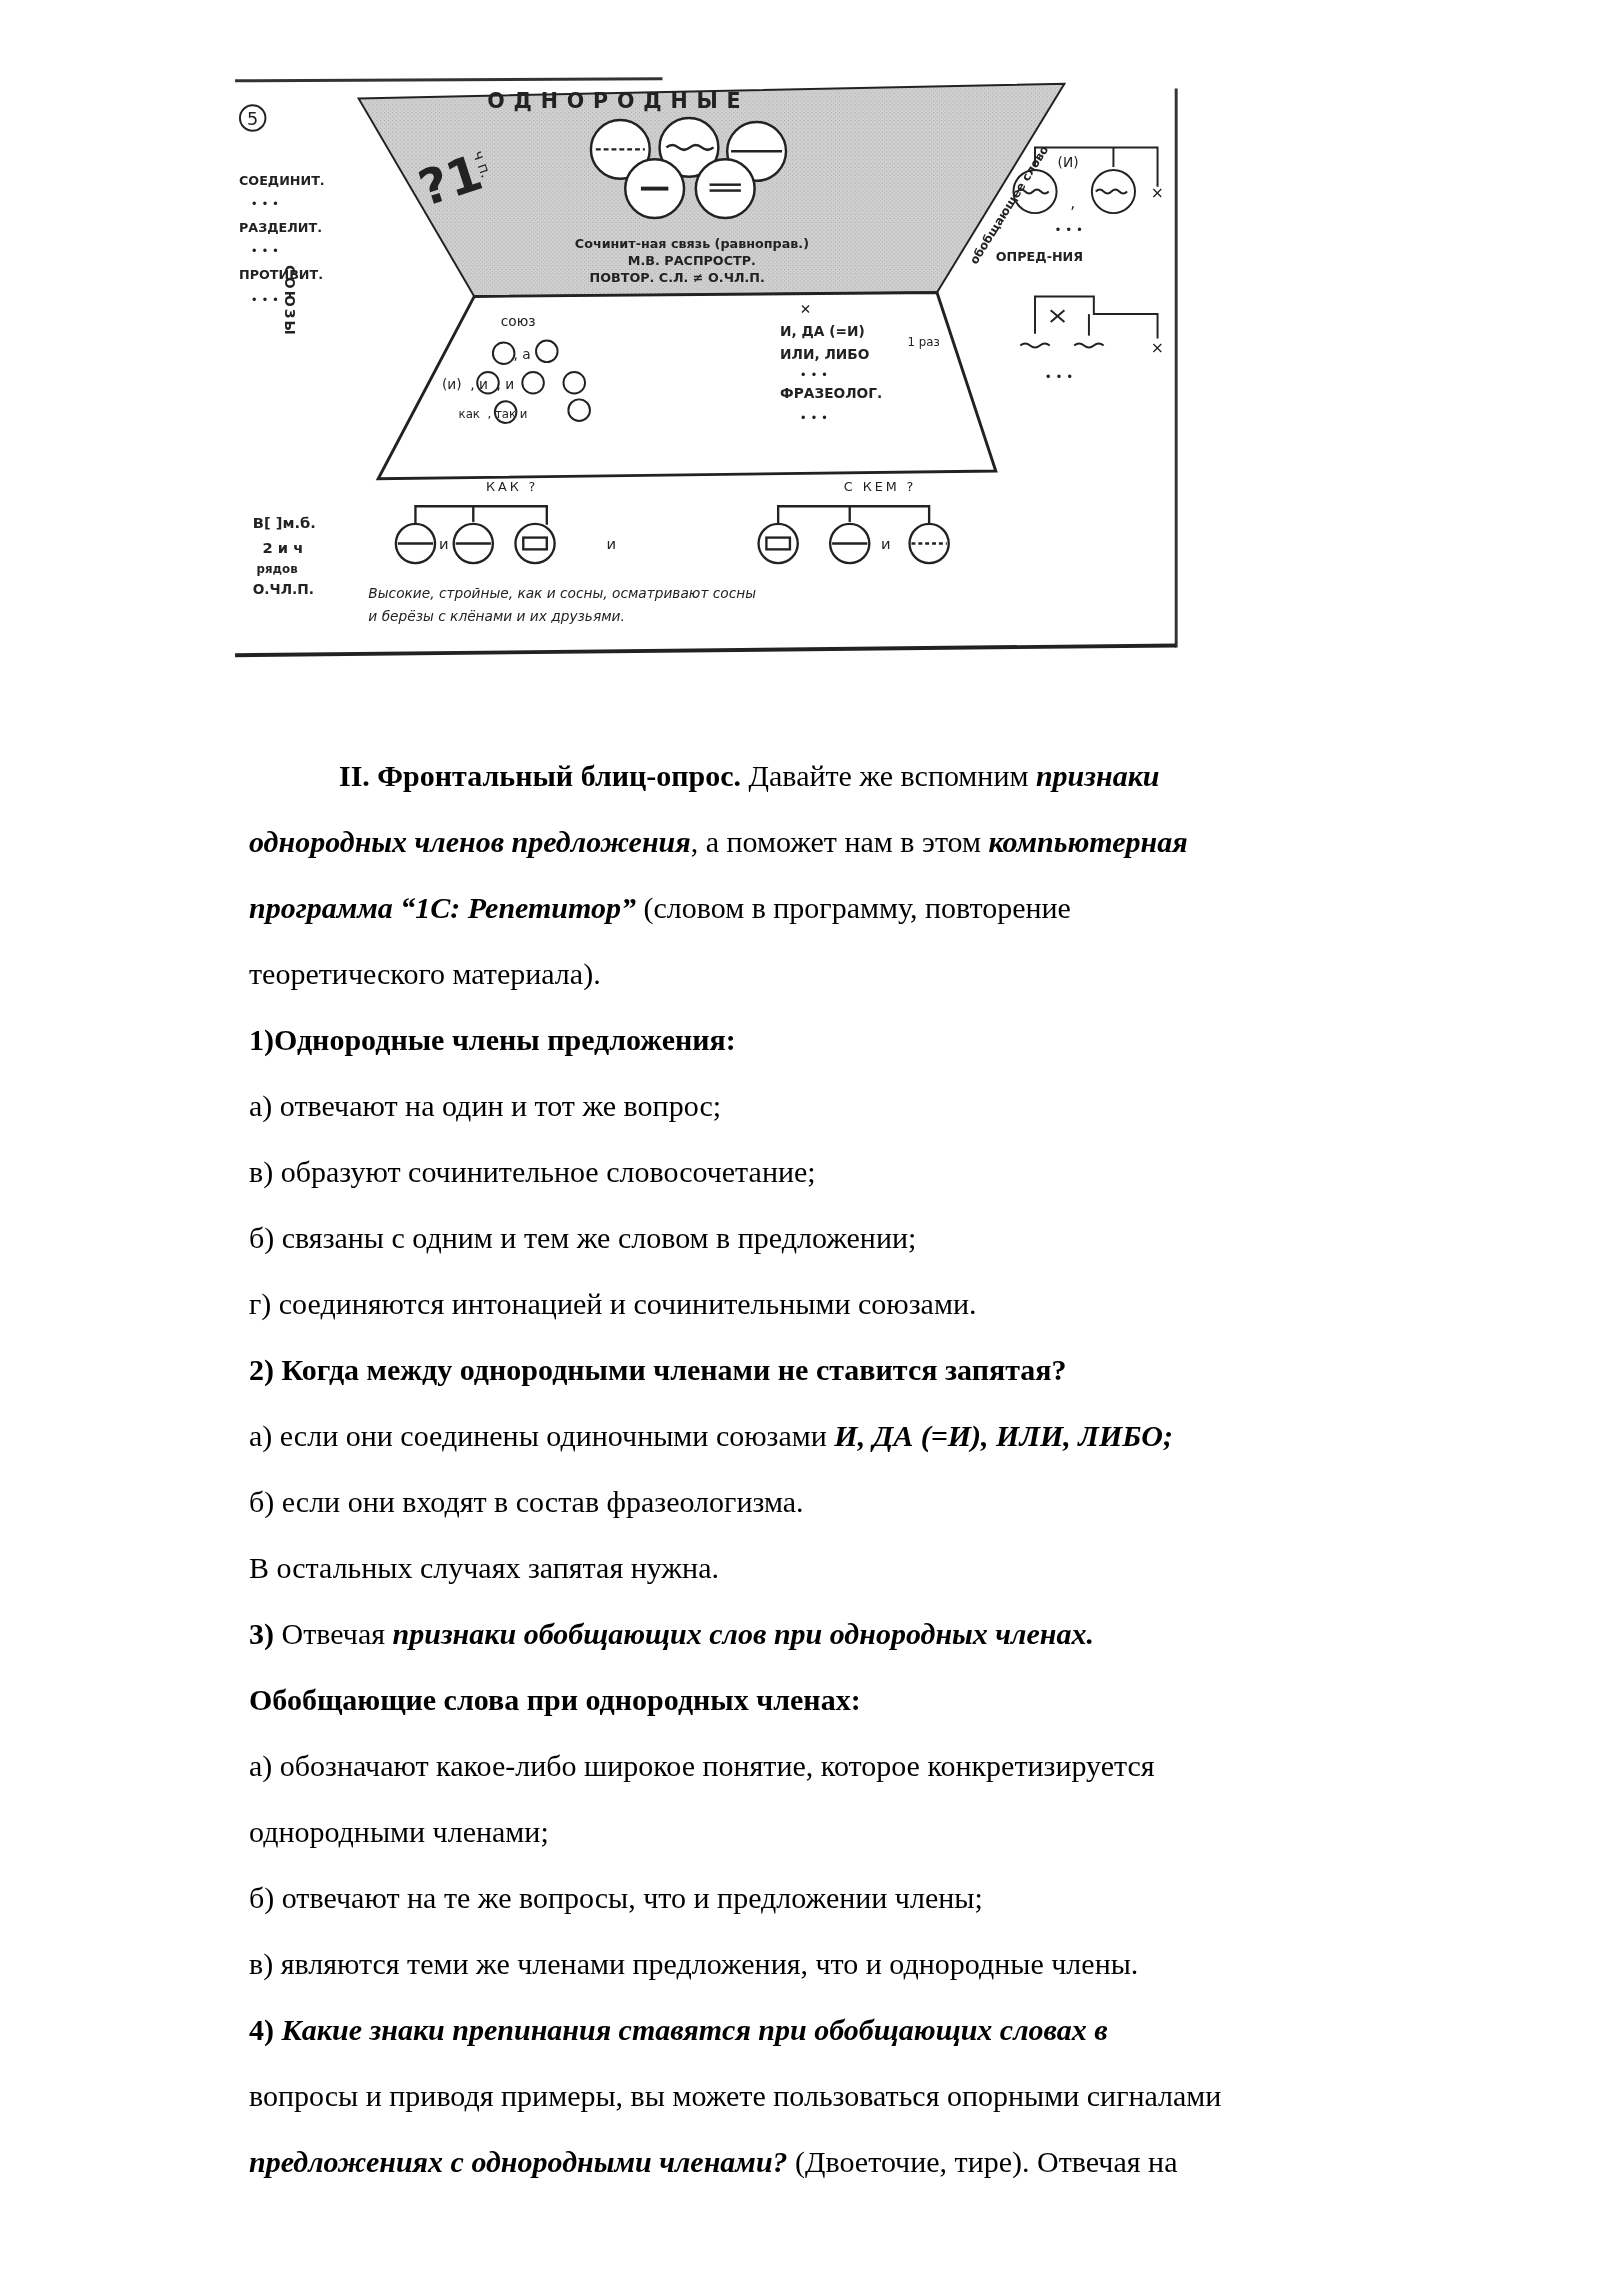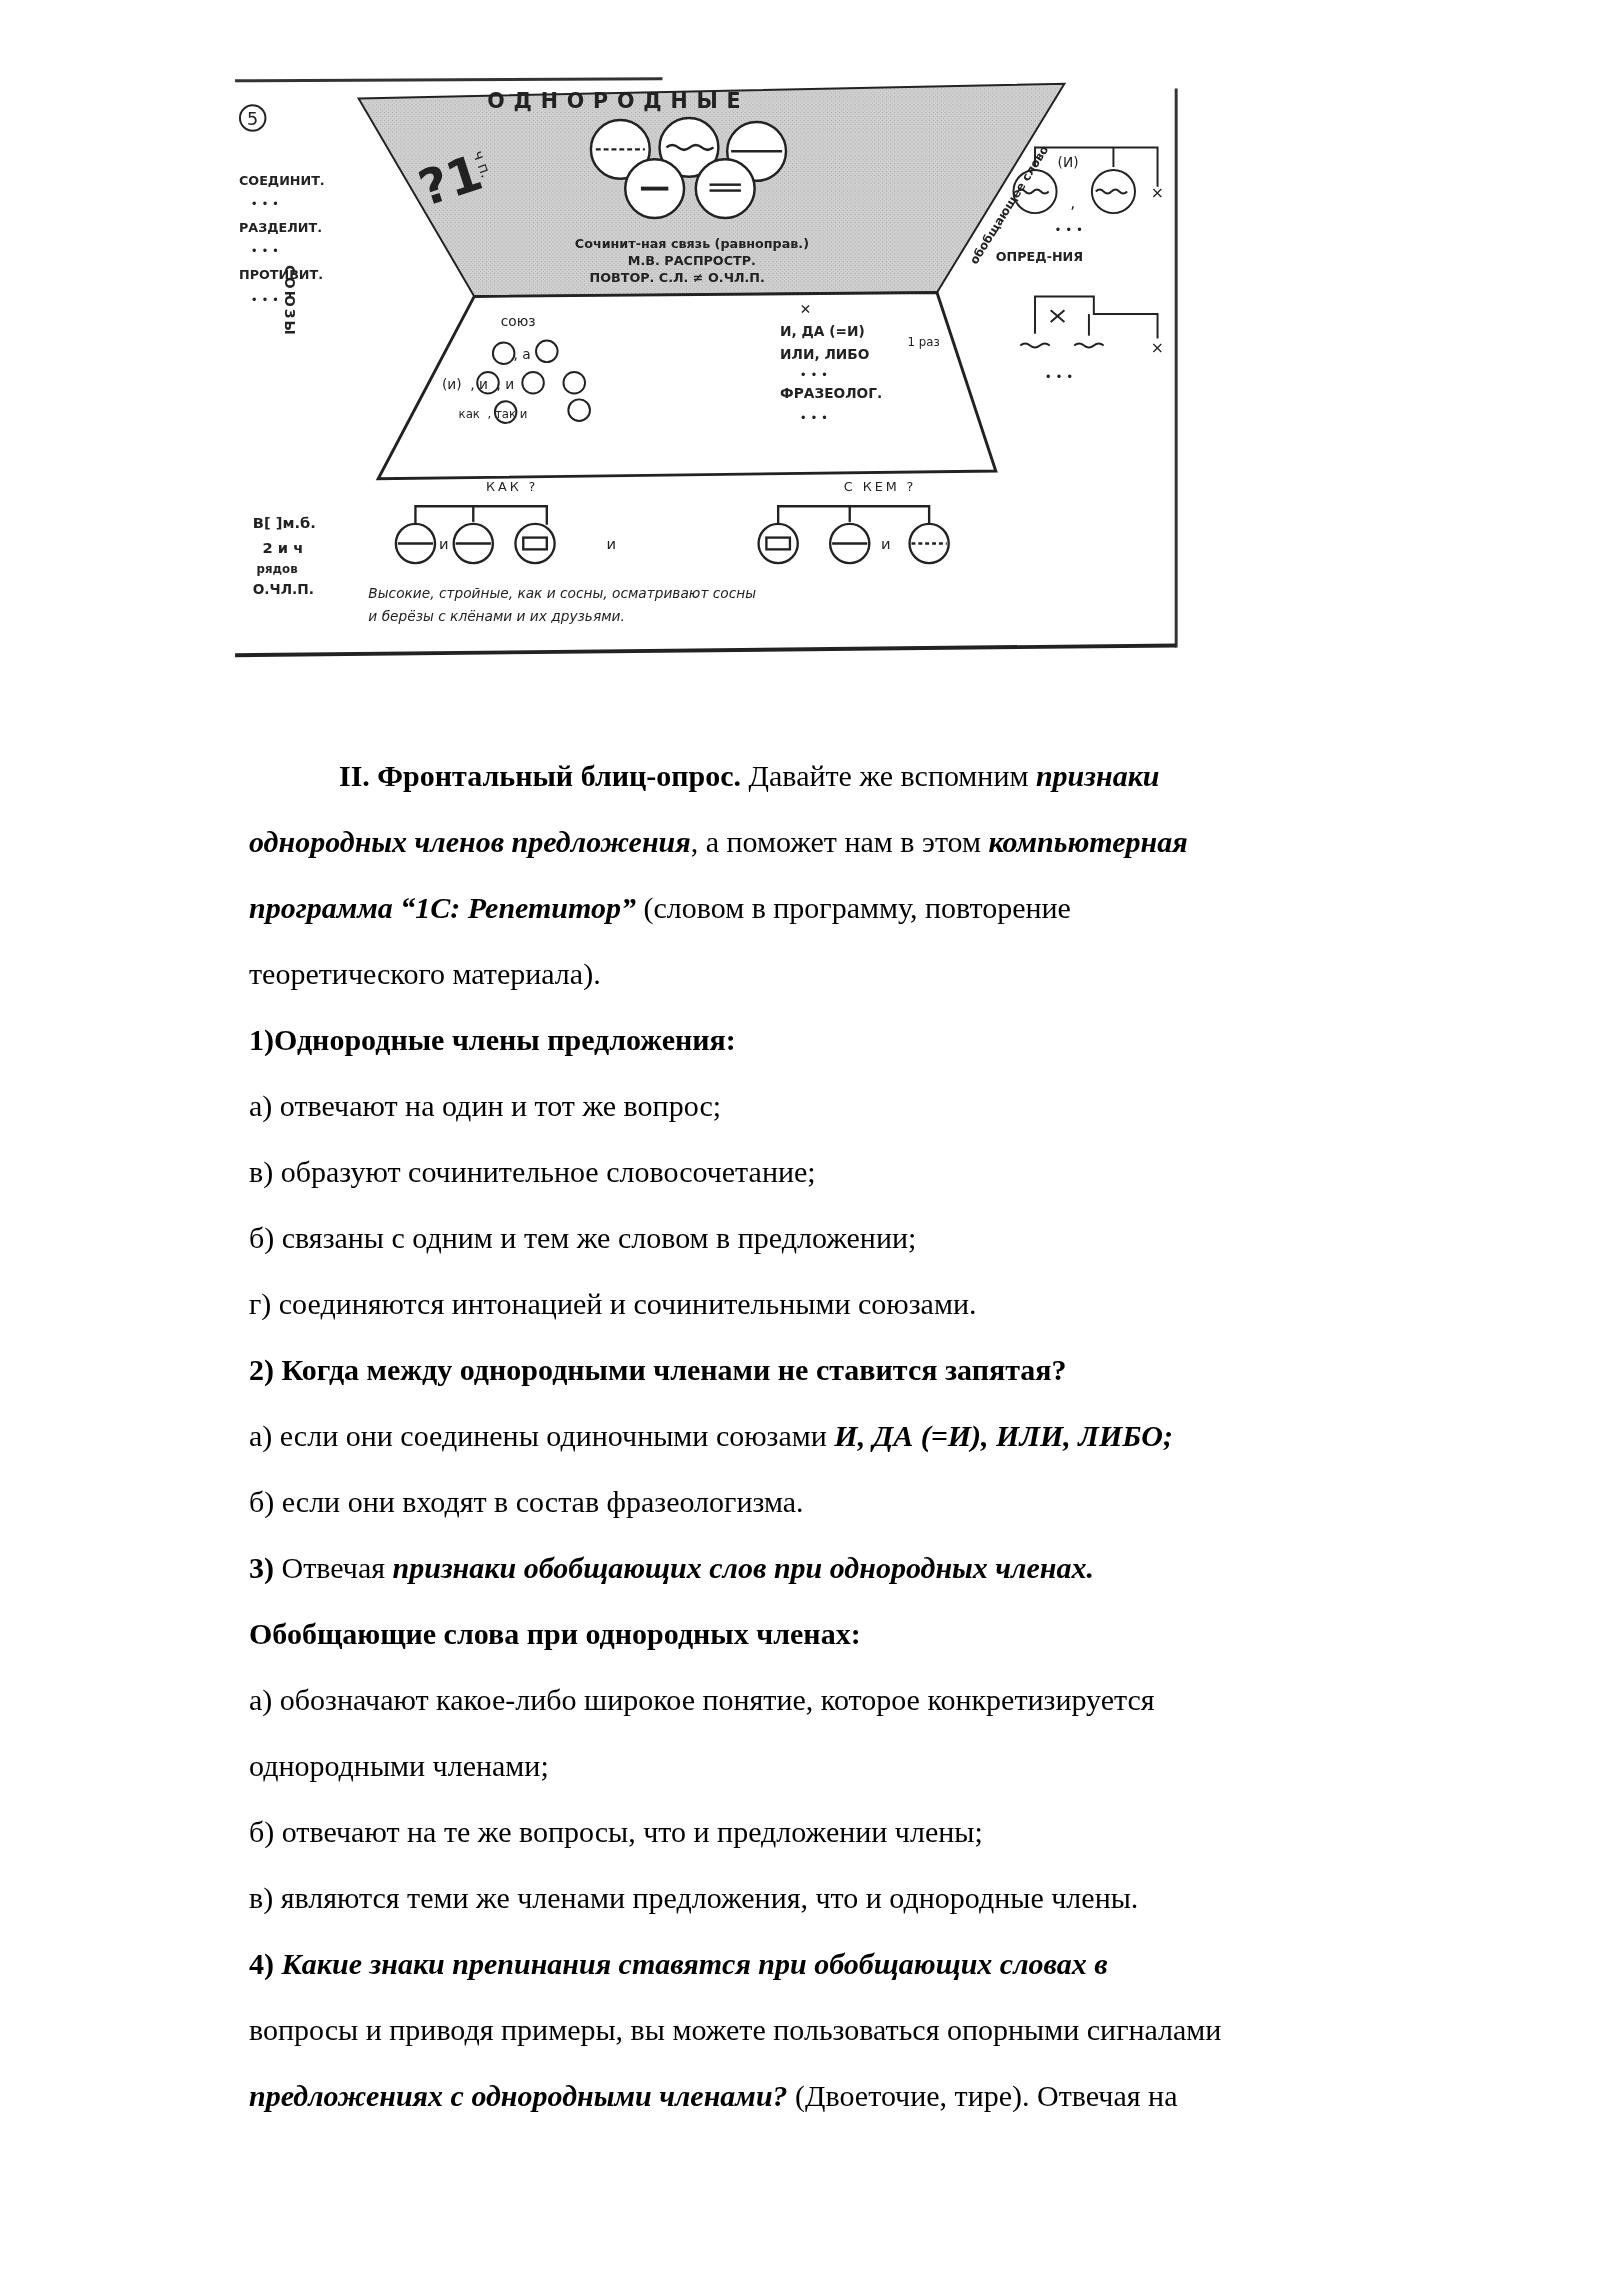--- a/index.html
+++ b/index.html
@@ -158,20 +158,21 @@
 
   <p class="b">1)Однородные члены предложения:</p>
   <p>а) отвечают на один и тот же вопрос;</p>
   <p>в) образуют сочинительное словосочетание;</p>
   <p>б) связаны с одним и тем же словом в предложении;</p>
   <p>г) соединяются интонацией и сочинительными союзами.</p>
 
   <p class="b">2) Когда между однородными членами не ставится запятая?</p>
   <p><span>а) если они соединены одиночными союзами </span><span class="bi">И, ДА (=И), ИЛИ, ЛИБО;</span></p>
   <p>б) если они входят в состав фразеологизма.</p>
+  <p>В остальных случаях запятая нужна.</p>
 
   <p><span class="b">3)</span><span> Отвечая </span><span class="bi">признаки обобщающих слов при однородных членах.</span></p>
   <p class="b">Обобщающие слова при однородных членах:</p>
   <p>а) обозначают какое-либо широкое понятие, которое конкретизируется</p>
   <p>однородными членами;</p>
   <p>б) отвечают на те же вопросы, что и предложении члены;</p>
   <p>в) являются теми же членами предложения, что и однородные члены.</p>
 
   <p><span class="b">4)</span><span class="bi"> Какие знаки препинания ставятся при обобщающих словах в</span></p>
   <p>вопросы и приводя примеры, вы можете пользоваться опорными сигналами</p>

